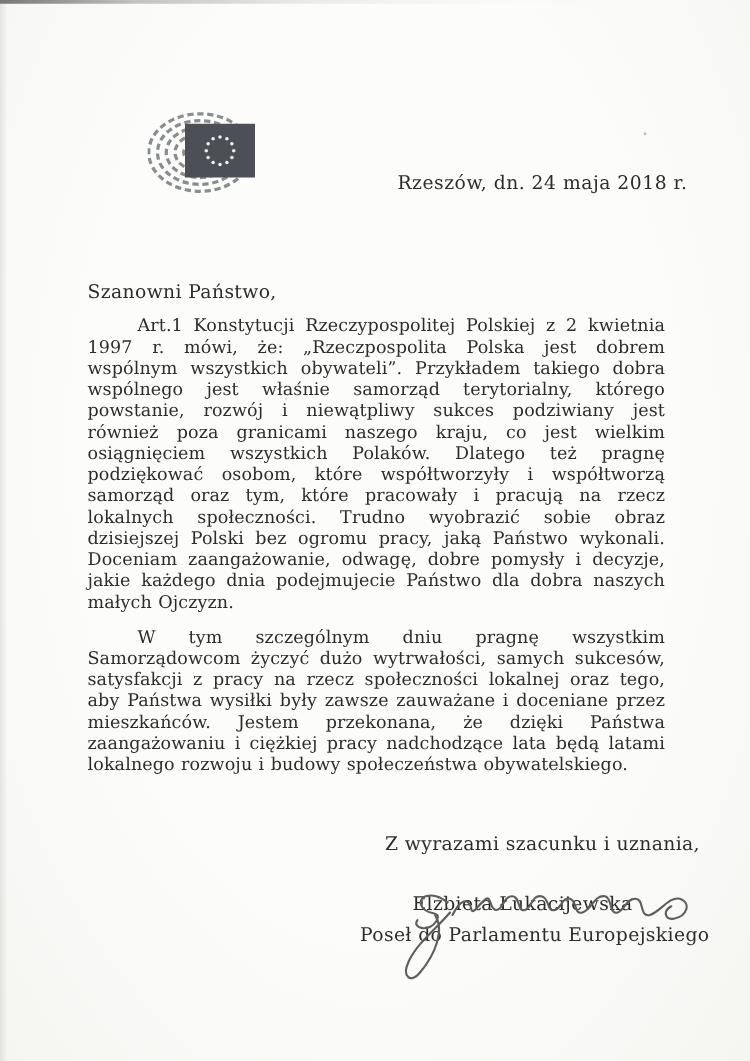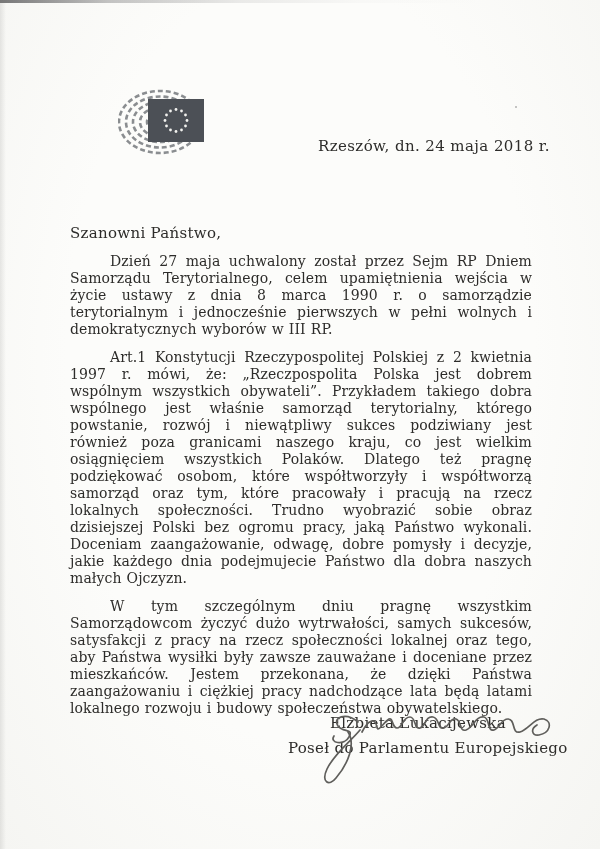--- a/index.html
+++ b/index.html
@@ -97,25 +97,25 @@
       <circle cx="63.5" cy="25.0" r="1.4"></circle>
       <circle cx="67.5" cy="29.0" r="1.4"></circle>
     </g>
   </svg>
 
   <div class="dateline">Rzeszów, dn. 24 maja 2018 r.</div>
 
   <div class="salutation">Szanowni Państwo,</div>
 
   <div class="body-text">
-    <p>Dzień 27 maja uchwalony został przez Sejm RP Dniem Samorządu Terytorialnego, celem upamiętnienia wejścia w życie ustawy z dnia 8 marca 1990 r. o samorządzie terytorialnym i jednocześnie pierwszych w pełni wolnych i demokratycznych wyborów w III RP.</p>
     <p>Art.1 Konstytucji Rzeczypospolitej Polskiej z 2 kwietnia 1997 r. mówi, że: „Rzeczpospolita Polska jest dobrem wspólnym wszystkich obywateli”. Przykładem takiego dobra wspólnego jest właśnie samorząd terytorialny, którego powstanie, rozwój i niewątpliwy sukces podziwiany jest również poza granicami naszego kraju, co jest wielkim osiągnięciem wszystkich Polaków. Dlatego też pragnę podziękować osobom, które współtworzyły i współtworzą samorząd oraz tym, które pracowały i pracują na rzecz lokalnych społeczności. Trudno wyobrazić sobie obraz dzisiejszej Polski bez ogromu pracy, jaką Państwo wykonali. Doceniam zaangażowanie, odwagę, dobre pomysły i decyzje, jakie każdego dnia podejmujecie Państwo dla dobra naszych małych Ojczyzn.</p>
     <p>W tym szczególnym dniu pragnę wszystkim Samorządowcom życzyć dużo wytrwałości, samych sukcesów, satysfakcji z pracy na rzecz społeczności lokalnej oraz tego, aby Państwa wysiłki były zawsze zauważane i doceniane przez mieszkańców. Jestem przekonana, że dzięki Państwa zaangażowaniu i ciężkiej pracy nadchodzące lata będą latami lokalnego rozwoju i budowy społeczeństwa obywatelskiego.</p>
   </div>
 
+  <div class="closing">Z wyrazami szacunku i uznania,</div>
 
   <div class="signer-name">Elżbieta Łukacijewska</div>
   <div class="signer-title">Poseł do Parlamentu Europejskiego</div>
 
   <svg class="signature" viewBox="0 0 268 92">
     <g fill="none" stroke="#5f5e5b" stroke-width="1.7" stroke-linecap="round" stroke-linejoin="round">
       <path d="M 60 16 C 48 6, 34 11, 40 20 C 45 27, 56 22, 51 31 C 46 40, 31 37, 36 30"></path>
       <path d="M 50 26 C 58 38, 50 58, 38 72 C 31 81, 23 76, 29 63 C 36 48, 52 36, 62 24"></path>
       <path d="M 64 26 C 70 14, 77 11, 79 21 C 80 27, 85 17, 91 13 C 95 11, 94 22, 99 22 C 105 22, 104 11, 112 11 C 118 11, 116 24, 122 22 C 128 20, 127 10, 135 11 C 142 12, 139 24, 146 22 C 152 20, 151 12, 158 13 C 164 15, 161 26, 168 24 C 176 21, 177 10, 186 11 C 192 12, 189 26, 196 24 C 202 22, 203 13, 210 13 C 218 13, 213 28, 222 26 C 231 23, 237 11, 246 13 C 255 16, 252 27, 241 29 C 234 30, 232 23, 239 19"></path>
     </g>

